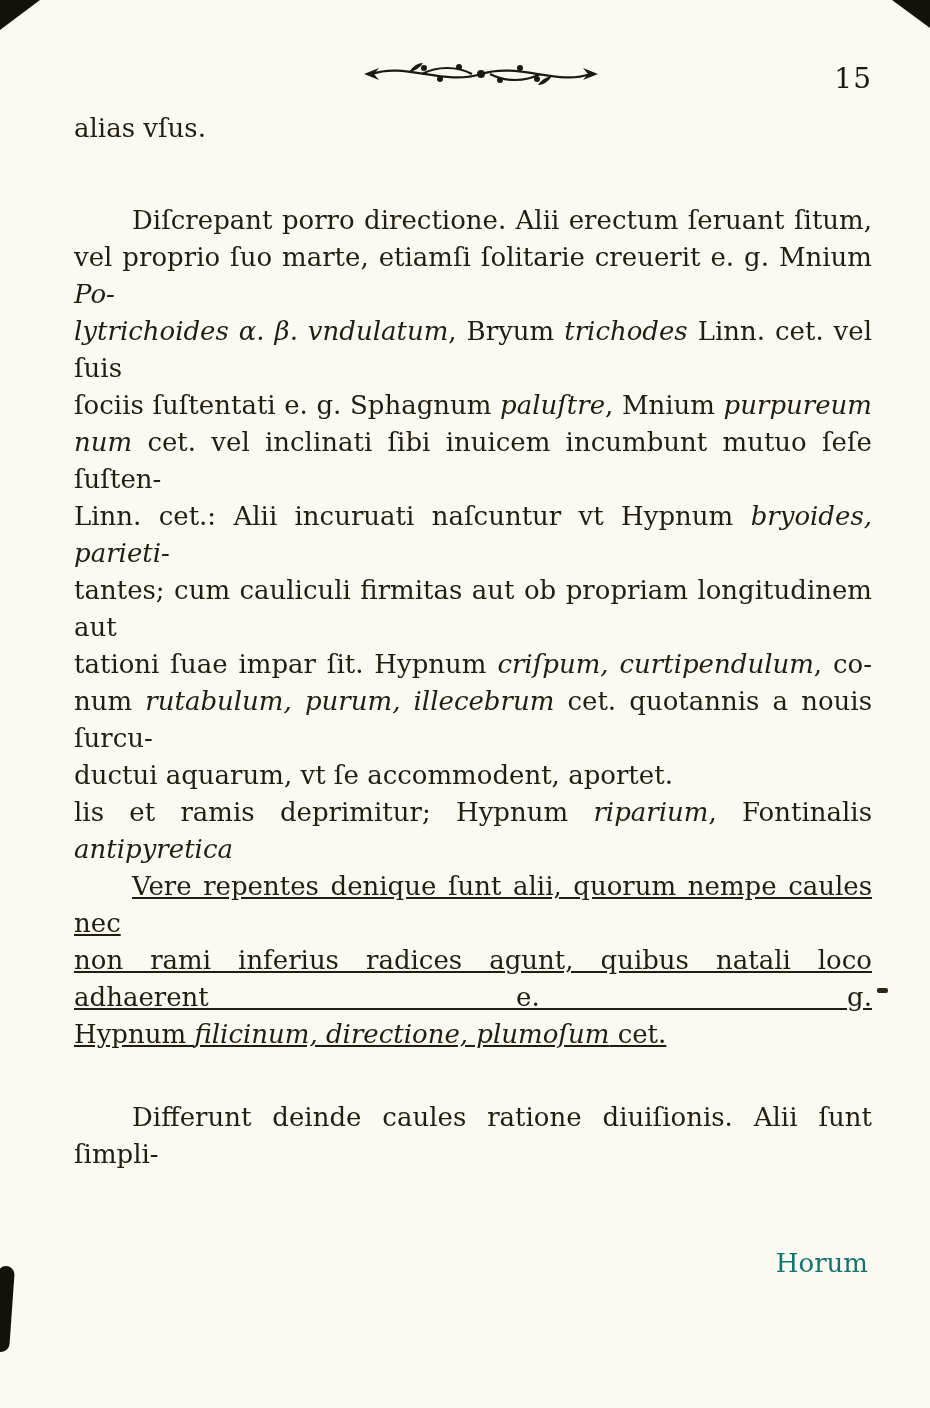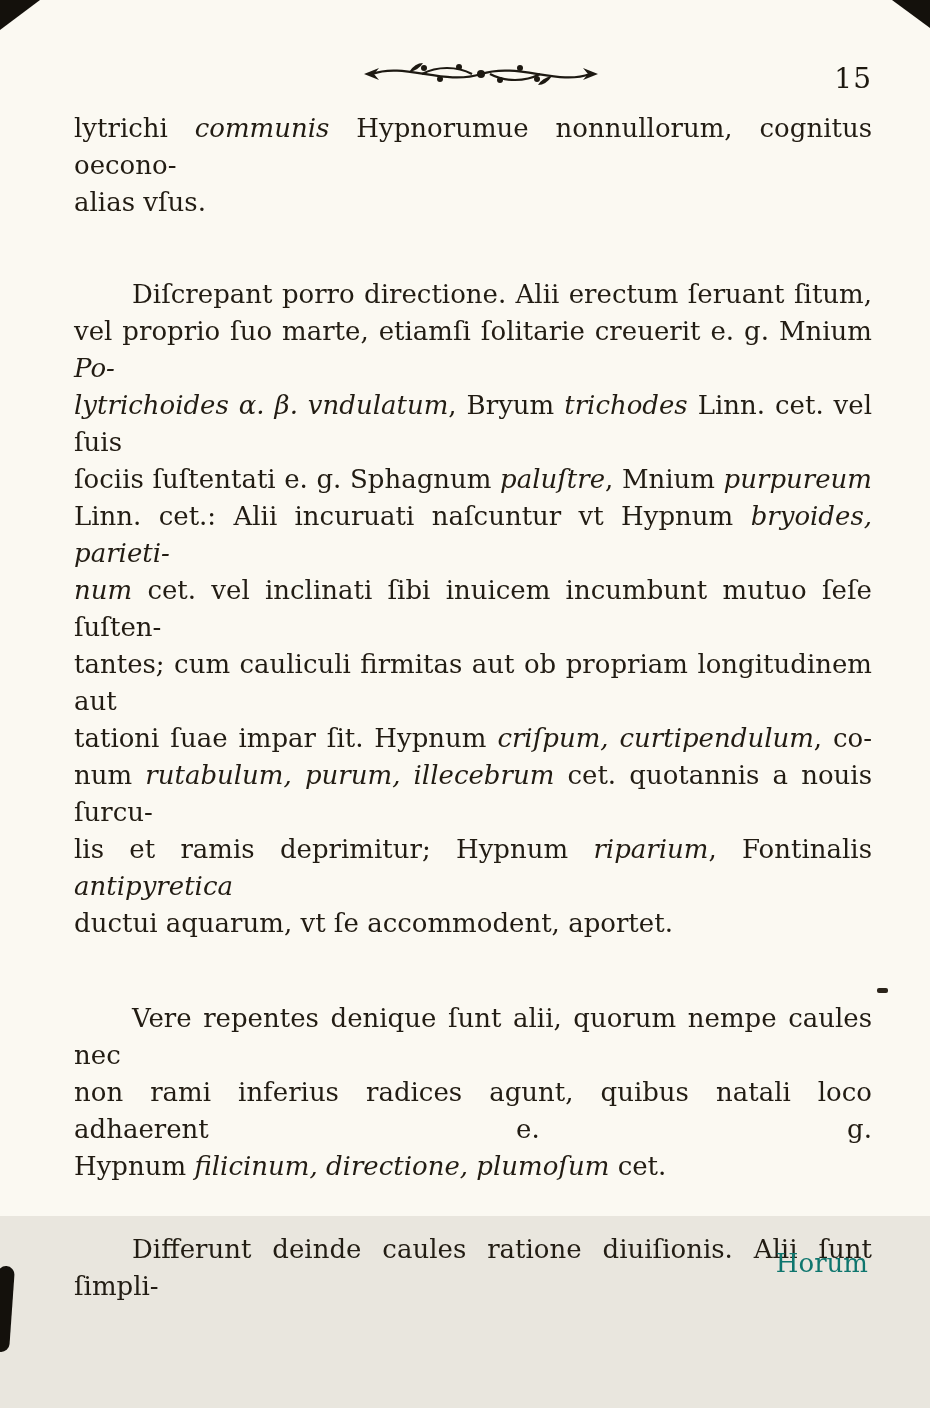--- a/index.html
+++ b/index.html
@@ -4,21 +4,21 @@
 <style>
   html, body { margin: 0; padding: 0; }
   body {
     width: 930px; height: 1408px;
     background: #e9e6de;
     font-family: "DejaVu Serif", "Liberation Serif", serif;
     overflow: hidden;
   }
   .page {
     position: relative;
-    width: 930px; height: 1216px;
+    width: 930px; height: 1408px;
     background: #fbf9f2;
     color: #241e15;
   }
   
   .artifact { position: absolute; background: #14110c; }
   .art-tl { top: 0; left: 0; width: 40px; height: 30px; clip-path: polygon(0 0, 100% 0, 0 100%); }
   .art-tr { top: 0; right: 0; width: 38px; height: 28px; clip-path: polygon(0 0, 100% 0, 100% 100%); }
   .art-bl { left: -5px; top: 1266px; width: 17px; height: 86px; border-radius: 9px; transform: rotate(4deg); }
   .art-dot { left: 877px; top: 988px; width: 11px; height: 5px; border-radius: 2px; background: #2b241a; }
 
@@ -73,37 +73,36 @@
       <circle cx="175" cy="21" r="3"></circle>
       <path d="M47 14 q6 -9 14 -9 q-4 7 -14 9 z"></path>
       <path d="M190 18 q-6 9 -14 9 q4 -7 14 -9 z"></path>
     </g>
   </svg>
 
   <div class="pagenum">15</div>
 
   <div class="text-block">
       <div class="paragraph">
-        <div class="line"><span>lytrichi </span><span class="it">communis</span><span> Hypnorumue nonnullorum, cognitus oecono-</span></div>
         <div class="line last"><span>alias vſus.</span></div>
       </div>
       <div class="paragraph" style="margin-top: 55px;">
         <div class="line indent"><span>Diſcrepant porro directione.  Alii erectum ſeruant ſitum,</span></div>
         <div class="line"><span>vel proprio ſuo marte, etiamſi ſolitarie creuerit e. g. Mnium </span><span class="it">Po-</span></div>
         <div class="line"><span class="it">lytrichoides α. β. vndulatum</span><span>, Bryum </span><span class="it">trichodes</span><span> Linn. cet. vel ſuis</span></div>
         <div class="line"><span>ſociis ſuſtentati e. g. Sphagnum </span><span class="it">paluſtre</span><span>, Mnium </span><span class="it">purpureum</span></div>
+        <div class="line"><span class="it">num</span><span> cet. vel inclinati ſibi inuicem incumbunt mutuo ſeſe ſuſten-</span></div>
         <div class="line"><span>Linn. cet.: Alii incuruati naſcuntur vt Hypnum </span><span class="it">bryoides, parieti-</span></div>
-        <div class="line"><span class="it">num</span><span> cet. vel inclinati ſibi inuicem incumbunt mutuo ſeſe ſuſten-</span></div>
         <div class="line"><span>tantes; cum cauliculi firmitas aut ob propriam longitudinem aut</span></div>
         <div class="line"><span>tationi ſuae impar ſit.  Hypnum </span><span class="it">criſpum, curtipendulum</span><span>, co-</span></div>
         <div class="line"><span>num </span><span class="it">rutabulum, purum, illecebrum</span><span> cet. quotannis a nouis ſurcu-</span></div>
+        <div class="line last"><span>ductui aquarum,  vt ſe accommodent,  aportet.</span></div>
         <div class="line"><span>lis et ramis deprimitur; Hypnum </span><span class="it">riparium</span><span>, Fontinalis </span><span class="it">antipyretica</span></div>
-        <div class="line last"><span>ductui aquarum,  vt ſe accommodent,  aportet.</span></div>
       </div>
-      <div class="paragraph" style="margin-top: 58px;">
+      <div class="paragraph" style=" text-decoration: underline;">
         <div class="line indent"><span>Vere repentes denique ſunt alii, quorum nempe caules nec</span></div>
         <div class="line"><span>non rami inferius radices agunt, quibus natali loco adhaerent e. g.</span></div>
         <div class="line last"><span>Hypnum </span><span class="it">filicinum, directione, plumoſum</span><span> cet.</span></div>
       </div>
       <div class="paragraph" style="margin-top: 46px;">
         <div class="line indent"><span>Differunt deinde caules ratione diuiſionis.  Alii ſunt ſimpli-</span></div>
       </div>
     </div>
 
   <div class="catchword">Horum</div>

